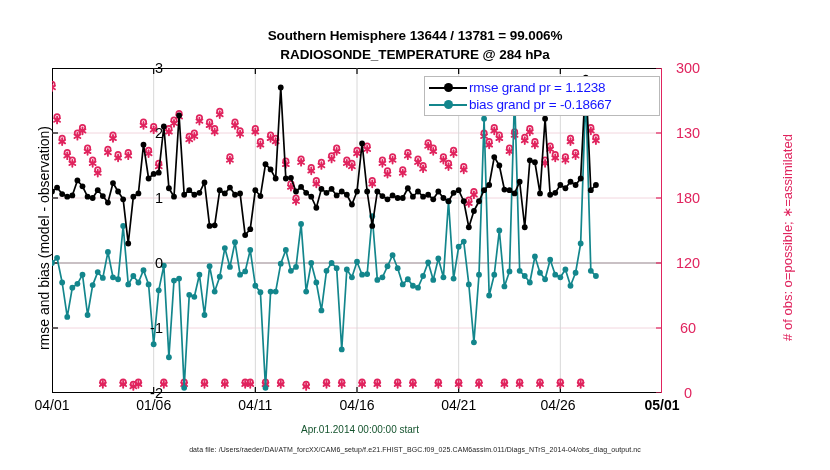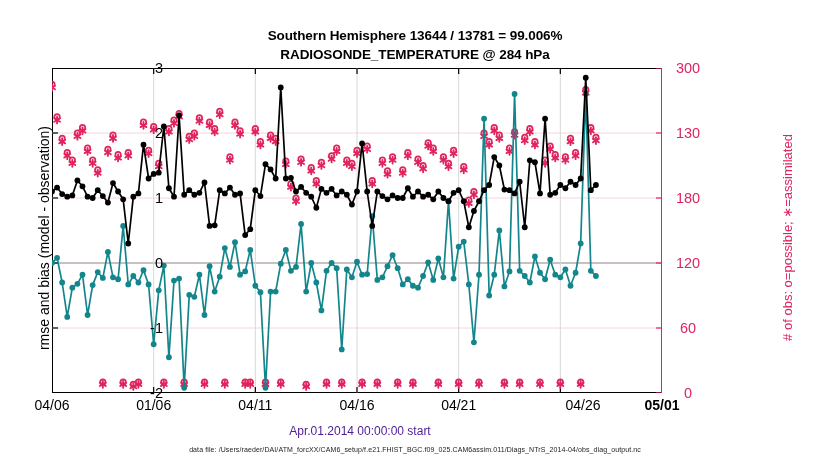--- a/index.html
+++ b/index.html
@@ -46,21 +46,21 @@
     white-space:nowrap;
   }
   .ylabel-right{
     position:absolute;left:622px;top:230px;width:330px;text-align:center;
     font-size:13px;color:#e0245e;
     transform:rotate(-90deg);transform-origin:center center;
     white-space:nowrap;
   }
   .xlabel{
     position:absolute;left:0;top:424px;width:720px;text-align:center;
-    font-size:12px;color:#4c1d95;
+    font-size:10px;color:#14532d;
   }
   .footer-note{
     position:absolute;left:0;top:446px;width:830px;text-align:center;
     font-size:7px;color:#222;letter-spacing:0.1px;white-space:nowrap;
   }
 
   
   .legend{
     position:absolute;left:424px;top:76px;width:236px;height:40px;
     background:#ffffff;border:1px solid #b9b9b9;box-sizing:border-box;
@@ -1015,29 +1015,45 @@
   <div id="yticks-right-host">
       <div class="ytick-right" style="top: 393px;">0</div>
       <div class="ytick-right" style="top: 328px;">60</div>
       <div class="ytick-right" style="top: 263px;">120</div>
       <div class="ytick-right" style="top: 198px;">180</div>
       <div class="ytick-right" style="top: 133px;">130</div>
       <div class="ytick-right" style="top: 68px;">300</div>
     </div>
 
   <div id="xticks-host">
-      <div class="xtick" style="left: 52px;">04/06</div>
+      <div class="xtick" style="left: 52px;">04/01</div>
       <div class="xtick" style="left: 153.667px;">01/06</div>
       <div class="xtick" style="left: 255.333px;">04/11</div>
       <div class="xtick" style="left: 357px;">04/16</div>
       <div class="xtick" style="left: 458.667px; text-align: center;">04/21</div>
-      <div class="xtick" style="left: 583px;">04/26</div>
+      <div class="xtick" style="left: 558px;">04/26</div>
       <div class="xtick" style="left: 662px; font-weight: bold;">05/01</div>
     </div>
 
   <div class="ylabel-left">rmse and bias (model - observation)</div>
   <div class="ylabel-right"># of obs: o=possible; ∗=assimilated</div>
   <div class="xlabel">Apr.01.2014 00:00:00 start</div>
 
   <div class="footer-note">data file: /Users/raeder/DAI/ATM_forcXX/CAM6_setup/f.e21.FHIST_BGC.f09_025.CAM6assim.011/Diags_NTrS_2014-04/obs_diag_output.nc</div>
 
+  <div class="legend">
+    <div class="legend-row">
+      <span class="legend-sample">
+        <span class="lline" style="background:#000"></span>
+        <span class="ldot" style="background:#000"></span>
+      </span>
+      <span class="legend-label">rmse grand pr = 1.1238</span>
+    </div>
+    <div class="legend-row">
+      <span class="legend-sample">
+        <span class="lline" style="background:#13868c"></span>
+        <span class="ldot" style="background:#13868c"></span>
+      </span>
+      <span class="legend-label">bias grand pr = -0.18667</span>
+    </div>
+  </div>
 
 </div>
 
 </body></html>

